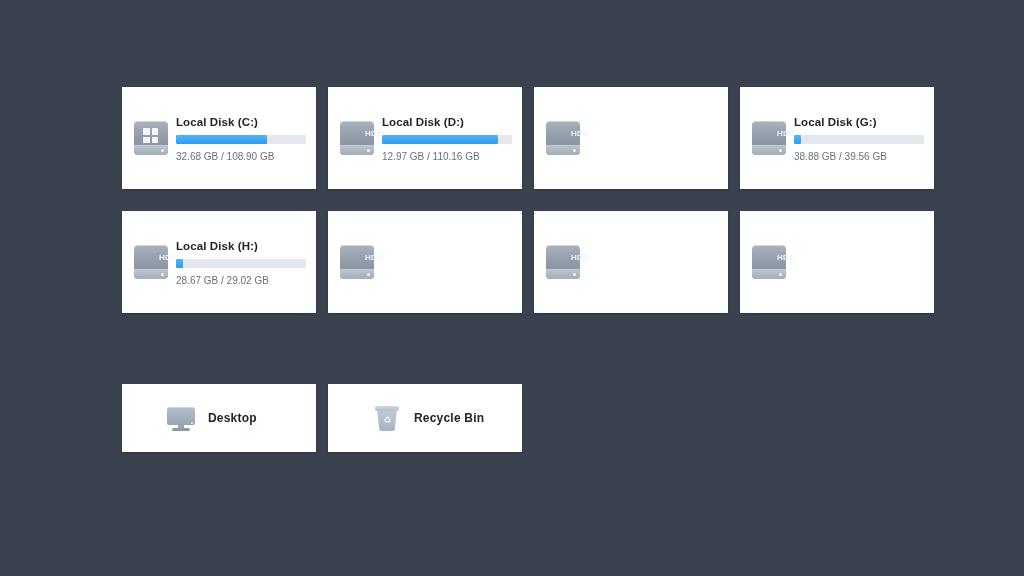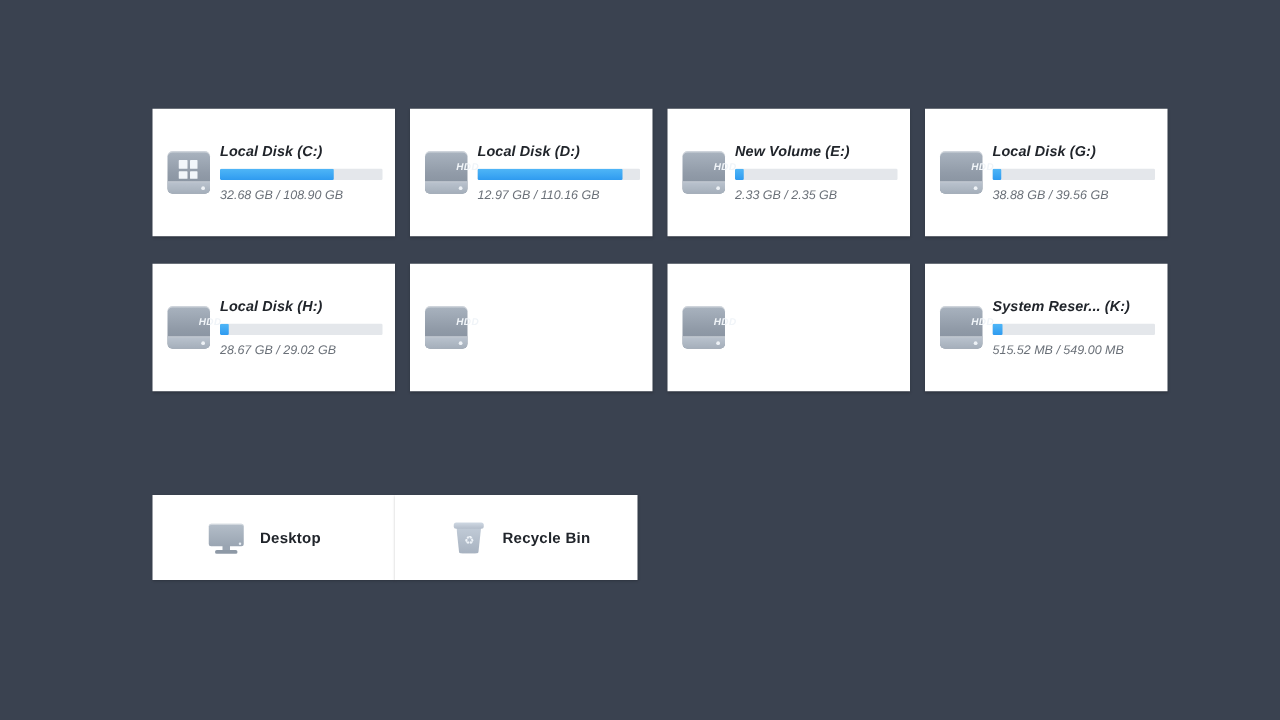--- a/index.html
+++ b/index.html
@@ -18,21 +18,20 @@
   
   .drive-grid {
     position: absolute;
     left: 122px; top: 87px;
     width: 644px;
     display: grid;
     grid-template-columns: repeat(4, 194px);
     grid-auto-rows: 102px;
     column-gap: 12px;
     row-gap: 22px;
-    font-style: italic;
   }
   .drive-card {
     background: #ffffff;
     display: flex;
     align-items: center;
     padding: 0 10px 0 12px;
     cursor: pointer;
     box-shadow: 0 1px 2px rgba(0,0,0,.22);
   }
   .drive-icon {
@@ -113,25 +112,25 @@
     grid-template-columns: 1fr 1fr;
     grid-template-rows: 1fr 1fr;
     gap: 2px;
     z-index: 2;
   }
   .win-logo i { display: block; background: #f2f6fa; border-radius: .5px; }
 
   
   .shortcut-row {
     position: absolute;
-    left: 122px; top: 396px;
+    left: 122px; top: 384px;
     display: grid;
     grid-template-columns: repeat(3, 194px);
     grid-auto-rows: 68px;
-    column-gap: 0;
+    column-gap: 12px;
   }
   .shortcut-card {
     background: #ffffff;
     display: flex;
     align-items: center;
     justify-content: flex-start;
     padding-left: 44px;
     cursor: pointer;
     box-shadow: 0 1px 2px rgba(0,0,0,.22);
   }
@@ -258,27 +257,20 @@
           </div>
           <div class="drive-sub">12.97 GB / 110.16 GB</div>
         </div>
       </div>
       <div class="drive-card">
         <div class="drive-icon">
           <div class="hdd-shell"></div>
           <div class="hdd-text">HDD</div>
           <div class="hdd-led"></div>
         </div>
-        <div class="drive-body">
-          <div class="drive-title">New Volume (E:)</div>
-          <div class="bar-track">
-            <div class="bar-fill" style="width: 5%;"></div>
-          </div>
-          <div class="drive-sub">2.33 GB / 2.35 GB</div>
-        </div>
       </div>
       <div class="drive-card">
         <div class="drive-icon">
           <div class="hdd-shell"></div>
           <div class="hdd-text">HDD</div>
           <div class="hdd-led"></div>
         </div>
         <div class="drive-body">
           <div class="drive-title">Local Disk (G:)</div>
           <div class="bar-track">
@@ -313,27 +305,20 @@
           <div class="hdd-shell"></div>
           <div class="hdd-text">HDD</div>
           <div class="hdd-led"></div>
         </div>
       </div>
       <div class="drive-card">
         <div class="drive-icon">
           <div class="hdd-shell"></div>
           <div class="hdd-text">HDD</div>
           <div class="hdd-led"></div>
-        </div>
-        <div class="drive-body">
-          <div class="drive-title">System Reser... (K:)</div>
-          <div class="bar-track">
-            <div class="bar-fill" style="width: 6%;"></div>
-          </div>
-          <div class="drive-sub">515.52 MB / 549.00 MB</div>
         </div>
       </div>
     </div>
 
   <div class="shortcut-row">
       <div class="shortcut-card">
         <div class="shortcut-icon">
           <div class="mon-screen">
             <div class="mon-dot"></div>
           </div>

